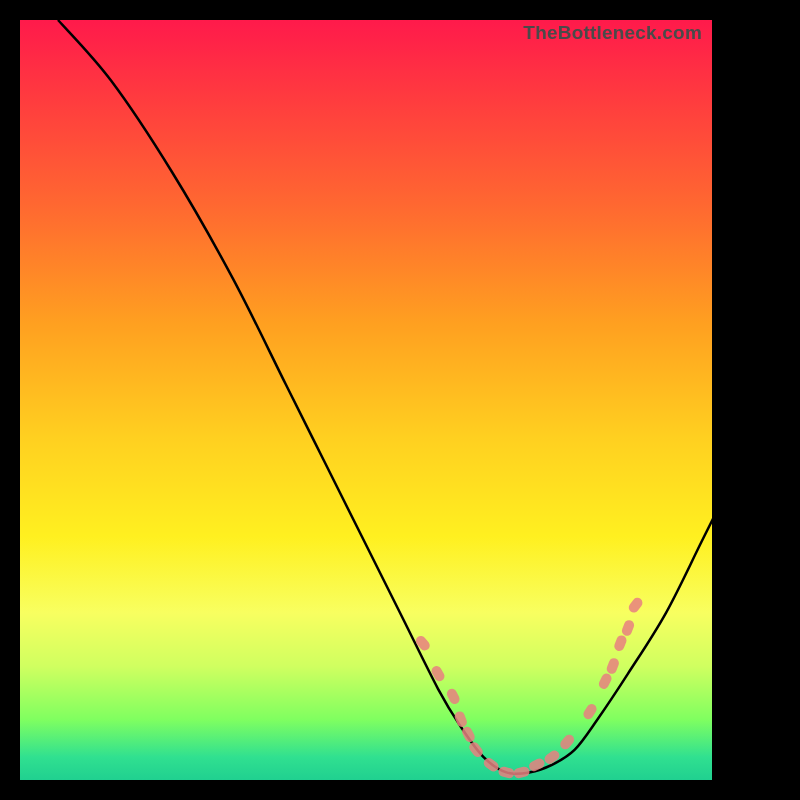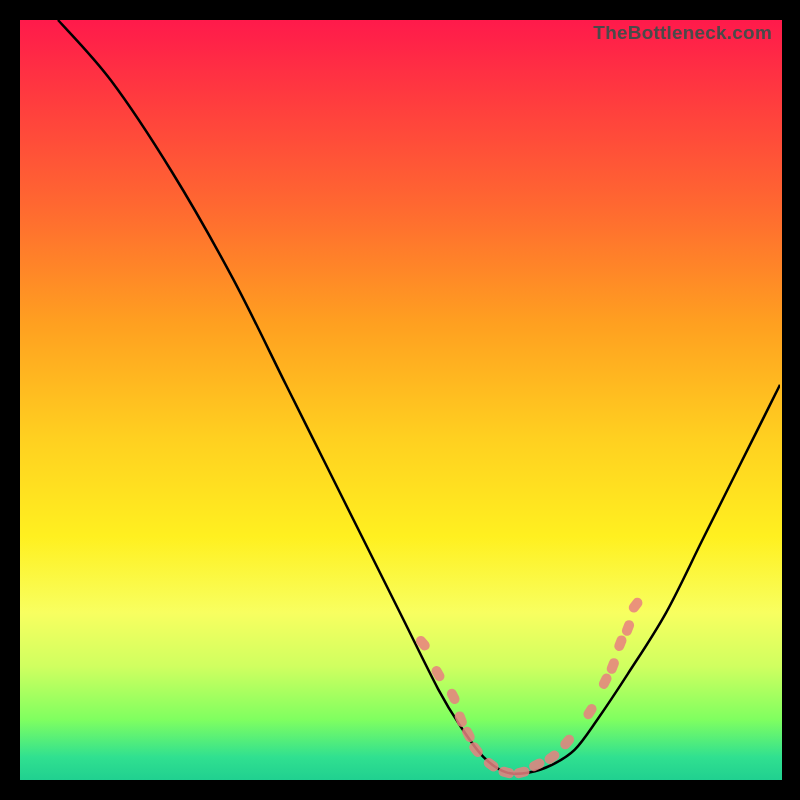--- a/index.html
+++ b/index.html
@@ -16,21 +16,21 @@
     left: 0;
     top: 0;
     width: 800px;
     height: 800px;
     background: #000;
   }
   .plot {
     position: absolute;
     left: 20px;
     top: 20px;
-    width: 762px;
+    width: 692px;
     height: 760px;
     
     background: linear-gradient(to bottom,
       #ff1a4b 0%,
       #ff3a3f 10%,
       #ff6a30 25%,
       #ffa020 40%,
       #ffd020 55%,
       #fff020 68%,
       #f8ff60 78%,

